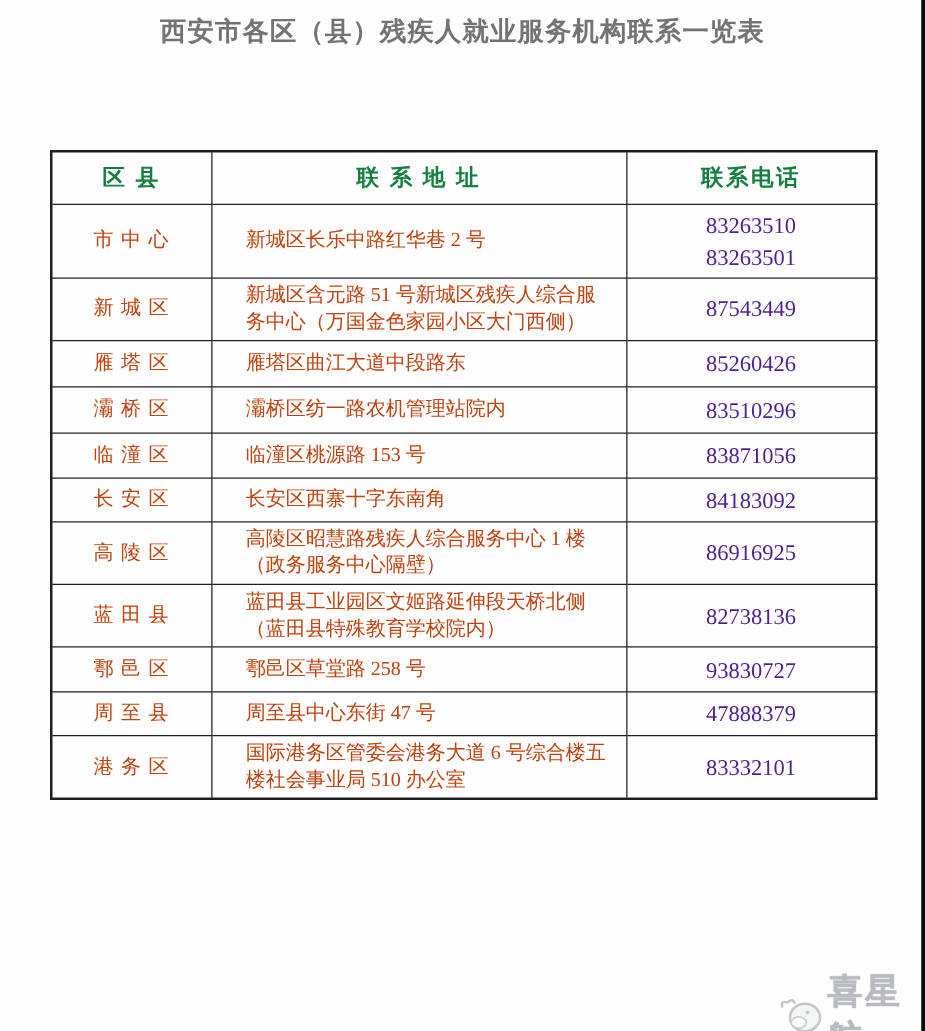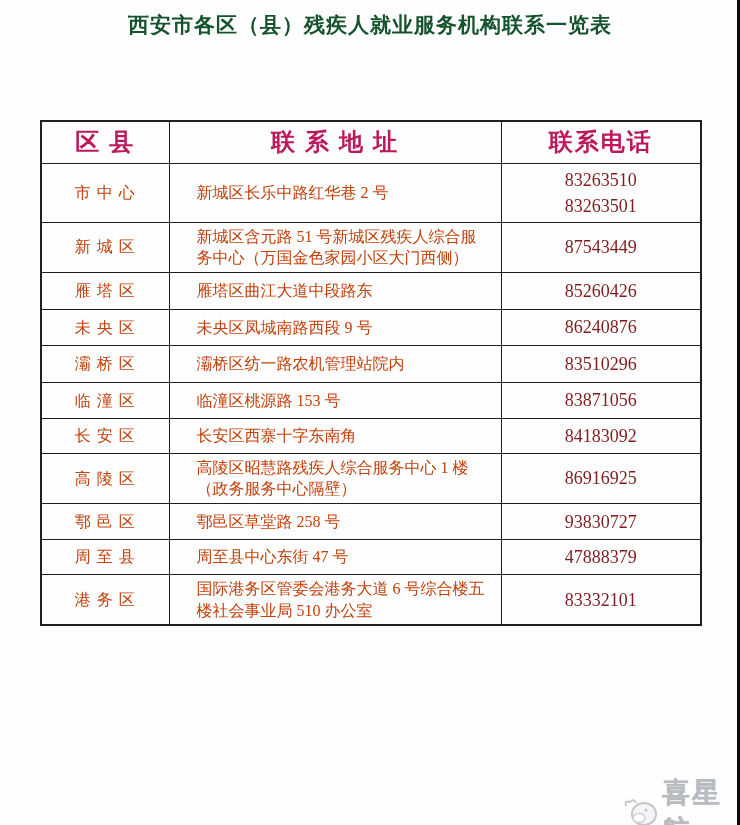--- a/index.html
+++ b/index.html
@@ -17,62 +17,62 @@
     background: #fefefe;
   }
   .title {
     position: absolute;
     top: 11px; left: 0;
     width: 100%;
     margin: 0;
     text-align: center;
     font-size: 21px;
     font-weight: bold;
-    color: #14532d;
+    color: #737373;
     letter-spacing: 1px;
   }
   table.contact-table {
     position: absolute;
     left: 40px; top: 120px;
     width: 660px;
     border-collapse: collapse;
     table-layout: fixed;
     background: #fefefe;
   }
   table.contact-table, table.contact-table th, table.contact-table td {
     border: 1px solid #1f1f1f;
   }
   table.contact-table { border-width: 2px; }
   col.c1 { width: 128px; }
   col.c2 { width: 332px; }
   col.c3 { width: 200px; }
   thead th {
     height: 42px;
-    font-size: 24px;
+    font-size: 18px;
     font-weight: bold;
     text-align: center;
-    color: #be185d;
+    color: #15803d;
     border-bottom-width: 2px;
     letter-spacing: 2px;
   }
   tbody td {
     font-size: 16px;
     line-height: 1.35;
     padding: 3px 6px;
     vertical-align: middle;
     color: #c2410c;
   }
   td.district { text-align: center; letter-spacing: 1px; }
   td.address  { text-align: left; padding-left: 27px; padding-right: 14px; }
   td.phone {
     text-align: center;
     font-size: 18px;
     white-space: pre-line;
     line-height: 1.45;
-    color: #7f1d1d;
+    color: #4c1d95;
   }
   .watermark {
     position: absolute;
     left: 622px; top: 774px;
     display: flex;
     align-items: center;
     z-index: 5;
     pointer-events: none;
   }
   .wm-icon { display: inline-block; width: 40px; height: 32px; }
@@ -122,44 +122,44 @@
       <tr style="height:45px">
         <td class="district">新 城 区</td>
         <td class="address">新城区含元路 51 号新城区残疾人综合服务中心（万国金色家园小区大门西侧）</td>
         <td class="phone">87543449</td>
       </tr>
       <tr style="height:37px">
         <td class="district">雁 塔 区</td>
         <td class="address">雁塔区曲江大道中段路东</td>
         <td class="phone">85260426</td>
       </tr>
-      <tr style="height:36px">
-        <td class="district">未 央 区</td>
-        <td class="address">未央区凤城南路西段 9 号</td>
-        <td class="phone">86240876</td>
-      </tr>
       <tr style="height:37px">
         <td class="district">灞 桥 区</td>
         <td class="address">灞桥区纺一路农机管理站院内</td>
         <td class="phone">83510296</td>
       </tr>
       <tr style="height:36px">
         <td class="district">临 潼 区</td>
         <td class="address">临潼区桃源路 153 号</td>
         <td class="phone">83871056</td>
       </tr>
       <tr style="height:35px">
         <td class="district">长 安 区</td>
         <td class="address">长安区西寨十字东南角</td>
         <td class="phone">84183092</td>
       </tr>
       <tr style="height:50px">
         <td class="district">高 陵 区</td>
         <td class="address">高陵区昭慧路残疾人综合服务中心 1 楼（政务服务中心隔壁）</td>
         <td class="phone">86916925</td>
+      </tr>
+      <tr style="height:47px">
+        <td class="district">蓝 田 县</td>
+        <td class="address">蓝田县工业园区文姬路延伸段天桥北侧（蓝田县特殊教育学校院内）</td>
+        <td class="phone">82738136</td>
       </tr>
       <tr style="height:36px">
         <td class="district">鄠 邑 区</td>
         <td class="address">鄠邑区草堂路 258 号</td>
         <td class="phone">93830727</td>
       </tr>
       <tr style="height:35px">
         <td class="district">周 至 县</td>
         <td class="address">周至县中心东街 47 号</td>
         <td class="phone">47888379</td>

